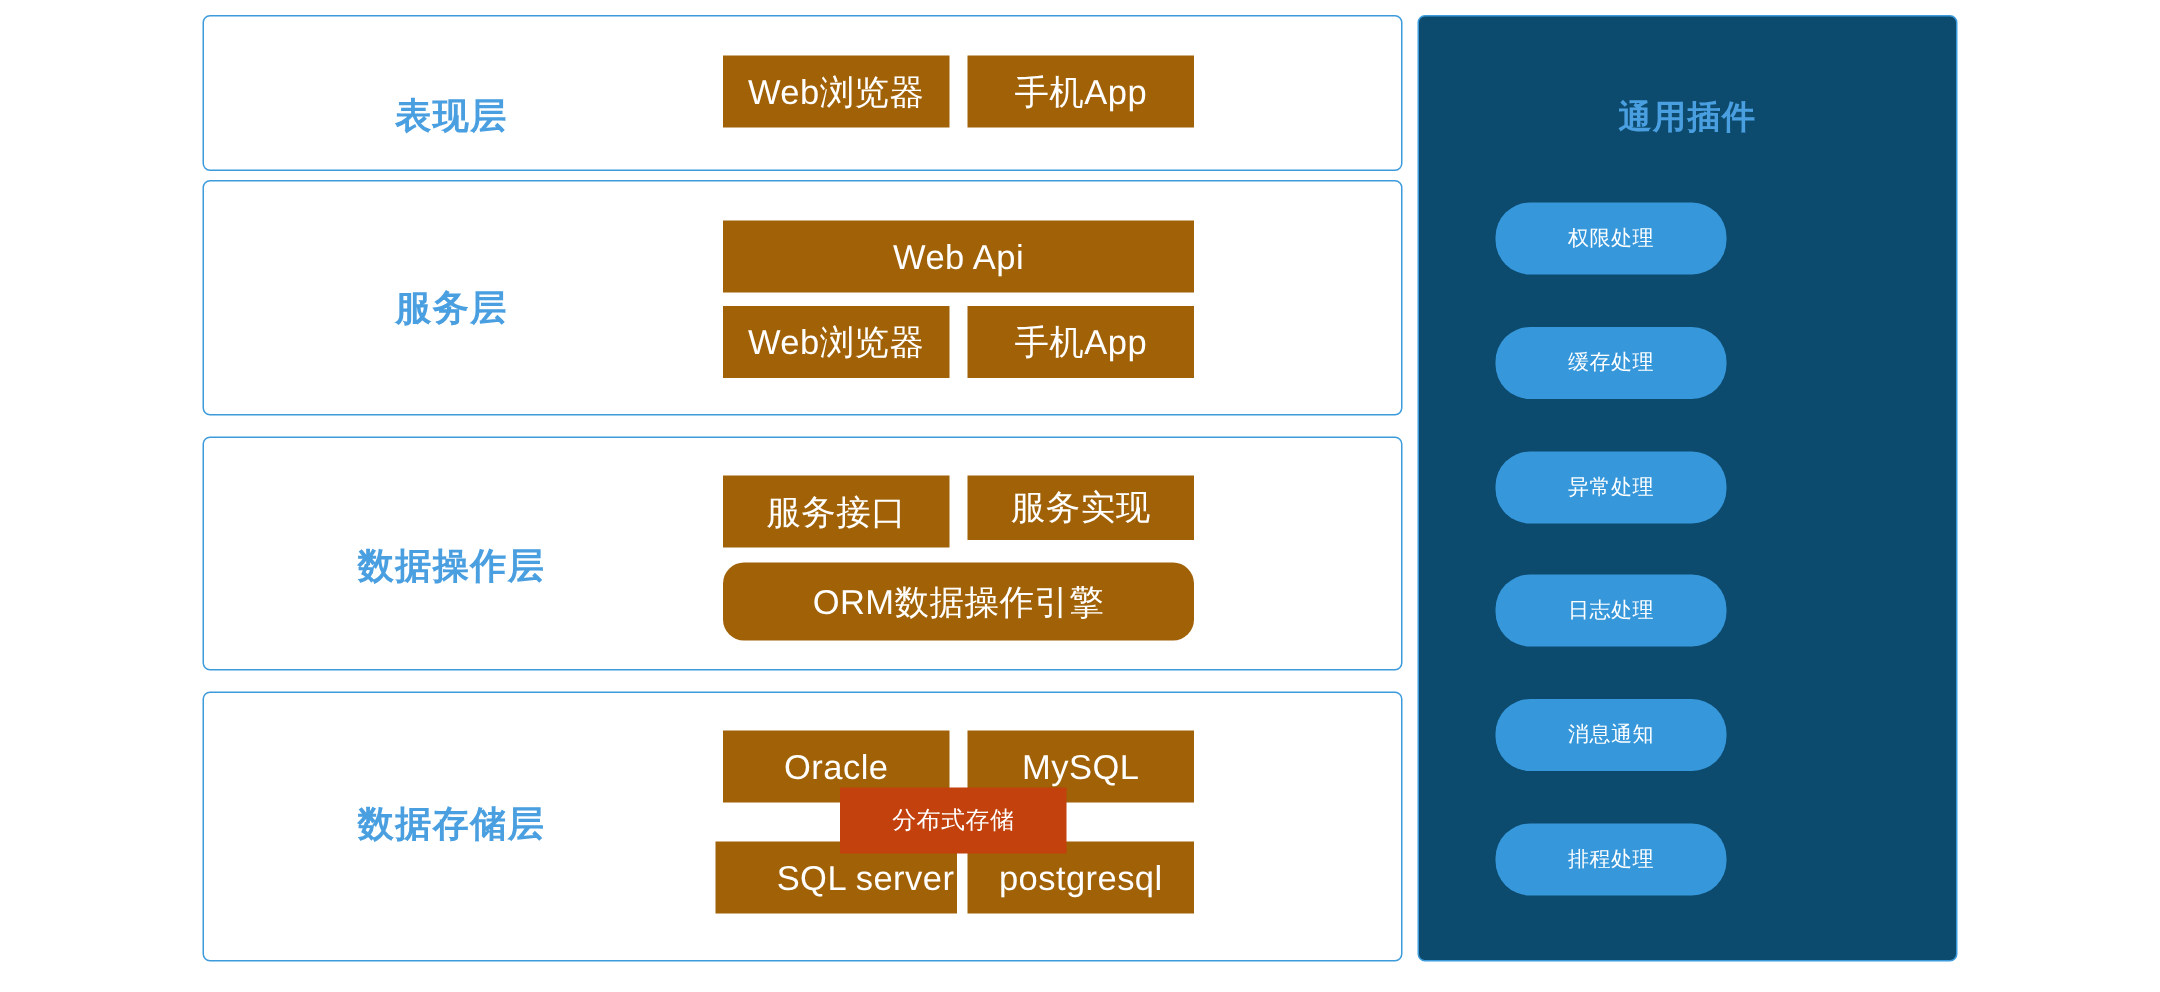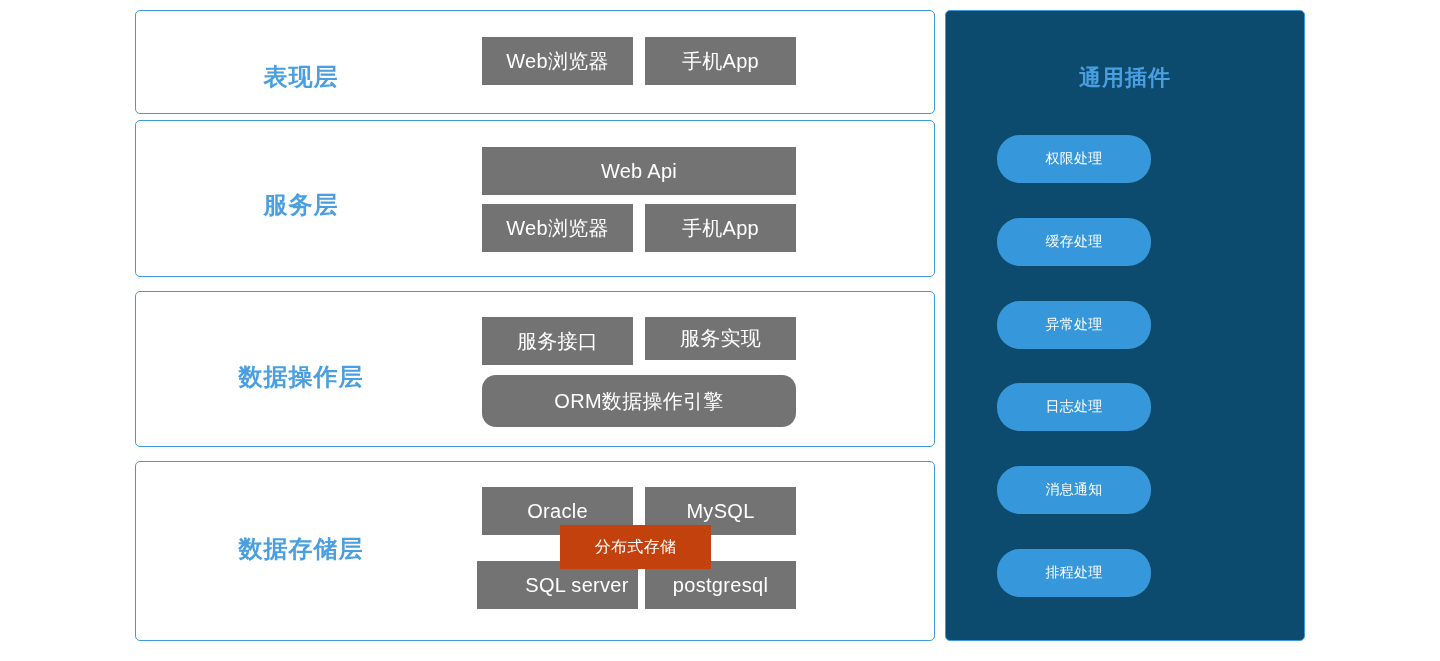--- a/index.html
+++ b/index.html
@@ -40,23 +40,23 @@
     font-size: 24px;
     font-weight: bold;
     letter-spacing: 1px;
     white-space: nowrap;
   }
 
   
   .box {
     position: absolute;
     box-sizing: border-box;
-    background: #737373;
+    background: #a16207;
     color: #ffffff;
-    font-size: 20px;
+    font-size: 23px;
     display: flex;
     align-items: center;
     justify-content: center;
     text-align: center;
     white-space: nowrap;
     letter-spacing: 0.3px;
   }
 
   .box.accent {
     background: #c2410c;

